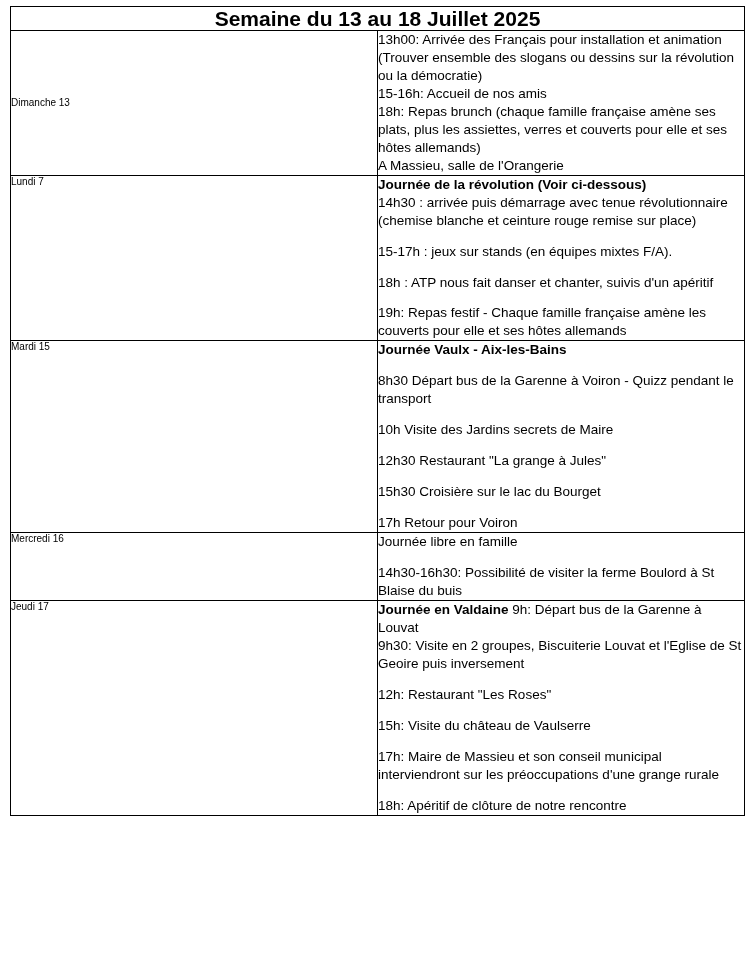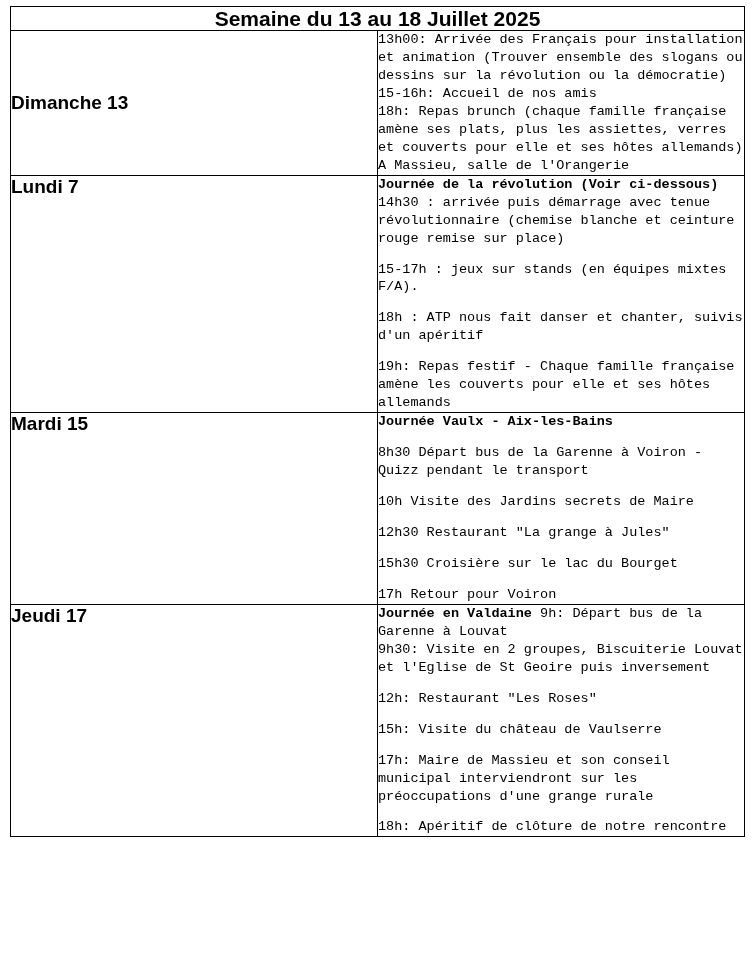--- a/index.html
+++ b/index.html
@@ -31,35 +31,34 @@
   }
   .title-cell {
     text-align: center;
     font-size: 21px;
     font-weight: bold;
     padding: 8px 4px 9px 4px;
     line-height: 1.1;
   }
   .day-cell {
     width: 150px;
-    font-weight: bold;
-    font-size: 19px;
+    font-weight: normal;
+    font-size: 10px;
     padding: 8px 6px 8px 6px;
   }
   .day-cell.mid {
     vertical-align: middle;
   }
   .content-cell {
     font-size: 13.5px;
     line-height: 1.33;
     padding: 7px 8px 8px 8px;
   }
   .content-cell p {
     margin: 0 0 0 0;
-    font-family: Liberation Mono, monospace;
   }
   .content-cell p.gap {
     margin-top: 13px;
   }
   .content-cell p.tight {
     margin-top: 0;
   }
   b, .bold {
     font-weight: bold;
   }
@@ -99,20 +98,27 @@
           <td class="content-cell">
             <p class="tight"><b>Journée Vaulx - Aix-les-Bains</b></p>
             <p class="gap">8h30 Départ bus de la Garenne à Voiron - Quizz  pendant le transport</p>
             <p class="gap">10h Visite des Jardins secrets de Maire</p>
             <p class="gap">12h30 Restaurant "La grange à Jules"</p>
             <p class="gap">15h30 Croisière sur le lac du Bourget</p>
             <p class="gap">17h Retour pour Voiron</p>
           </td>
         </tr>
         <tr>
+          <td class="day-cell">Mercredi 16</td>
+          <td class="content-cell">
+            <p class="tight">Journée libre en famille</p>
+            <p class="gap">14h30-16h30: Possibilité de visiter la ferme Boulord à St  Blaise du buis</p>
+          </td>
+        </tr>
+        <tr>
           <td class="day-cell">Jeudi 17</td>
           <td class="content-cell">
             <p class="tight"><b>Journée en Valdaine</b><span> 9h: Départ bus de la Garenne à Louvat</span></p>
             <p class="tight">9h30: Visite en 2 groupes, Biscuiterie Louvat et l'Eglise de St Geoire puis inversement</p>
             <p class="gap">12h: Restaurant "Les Roses"</p>
             <p class="gap">15h: Visite du château de Vaulserre</p>
             <p class="gap">17h: Maire de Massieu et son conseil municipal interviendront sur les préoccupations d'une grange rurale</p>
             <p class="gap">18h: Apéritif de clôture de notre rencontre</p>
           </td>
         </tr>

